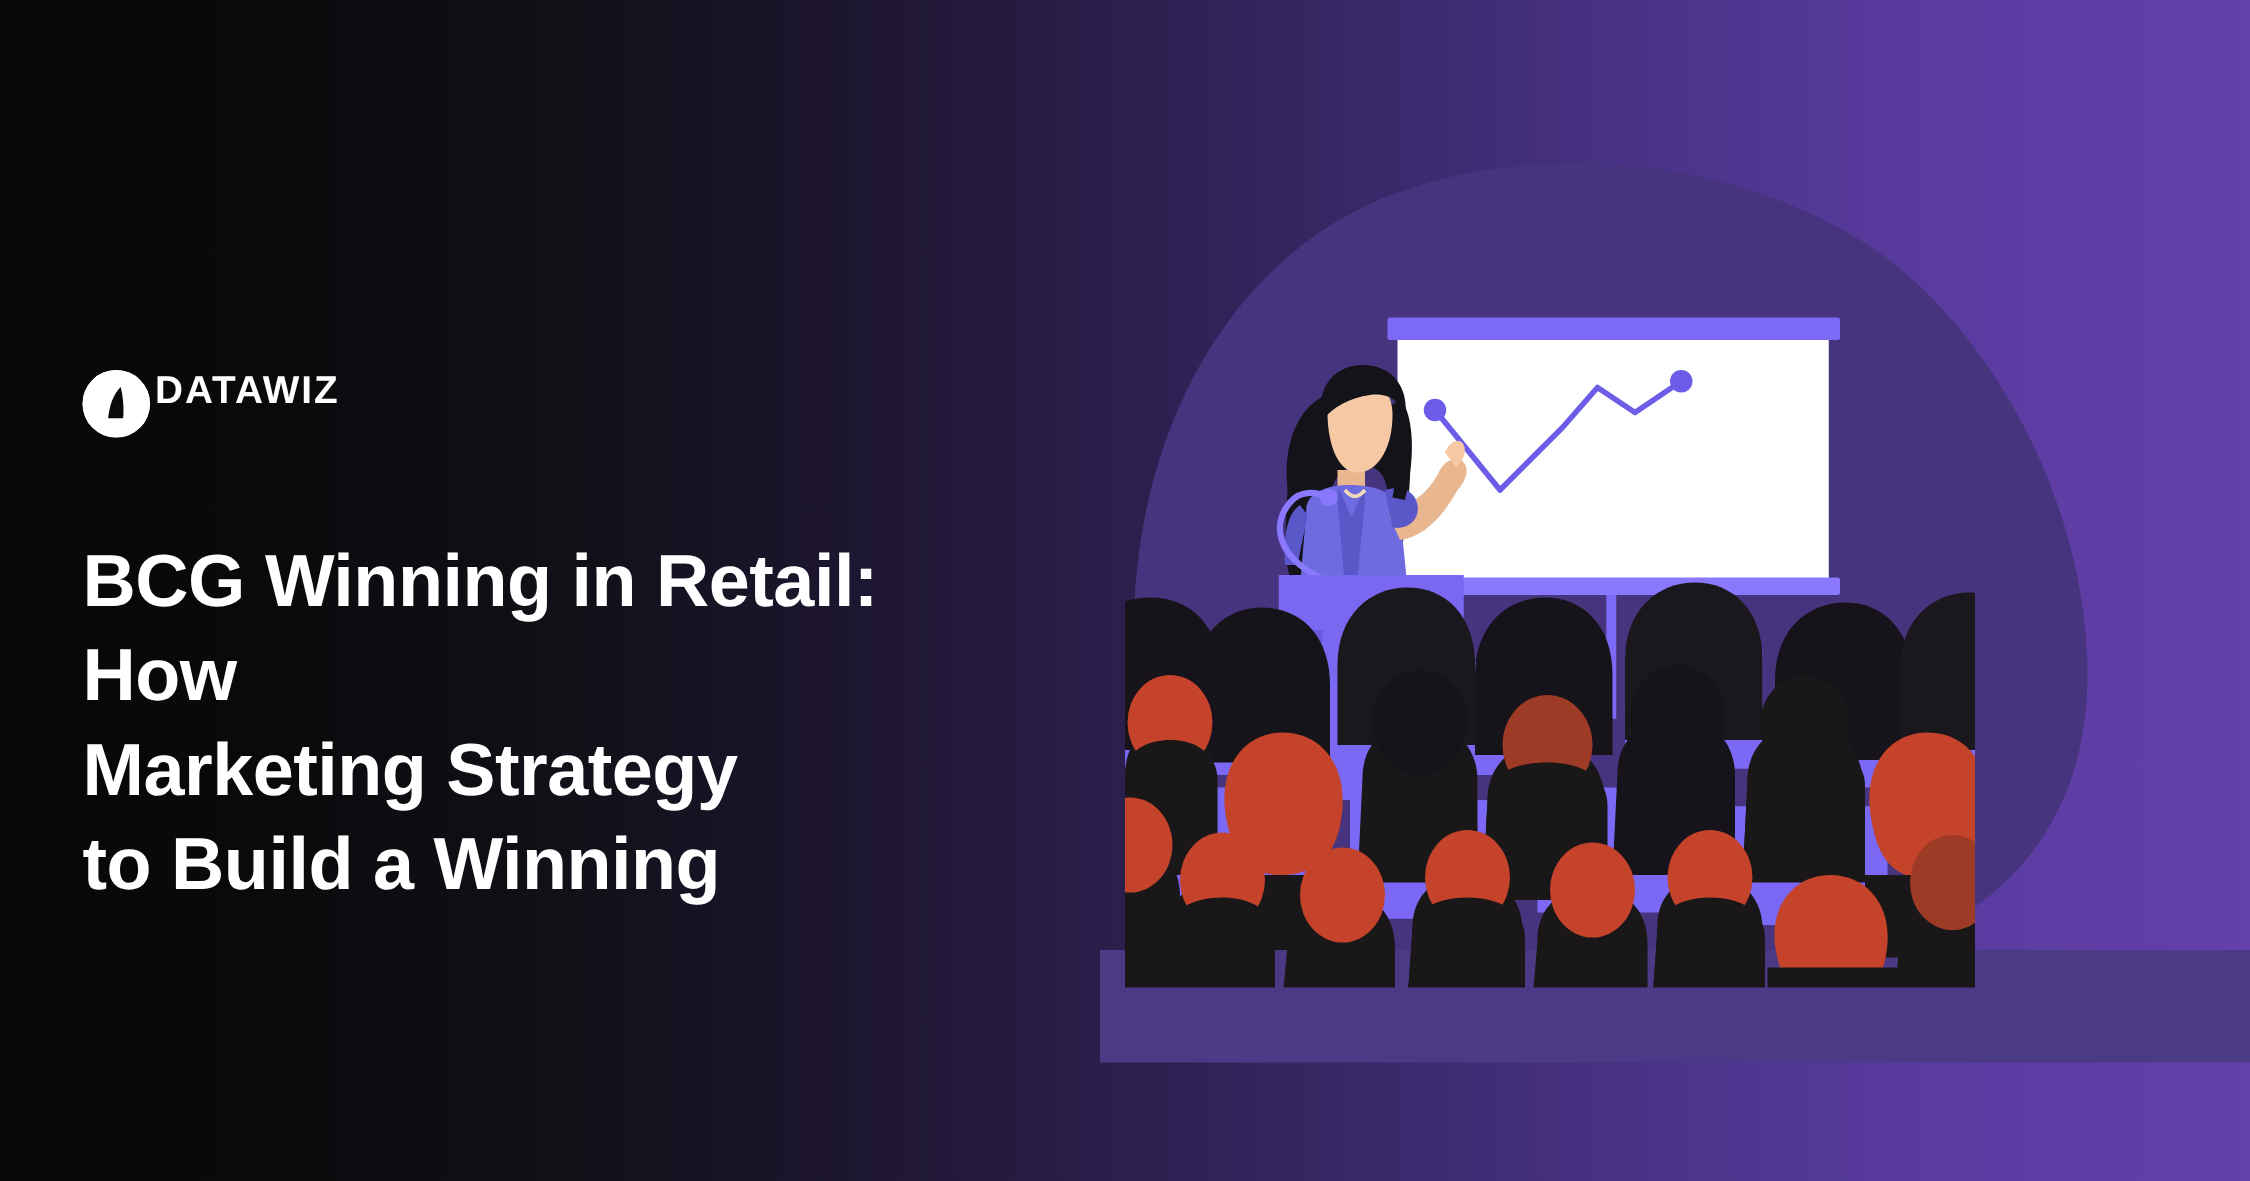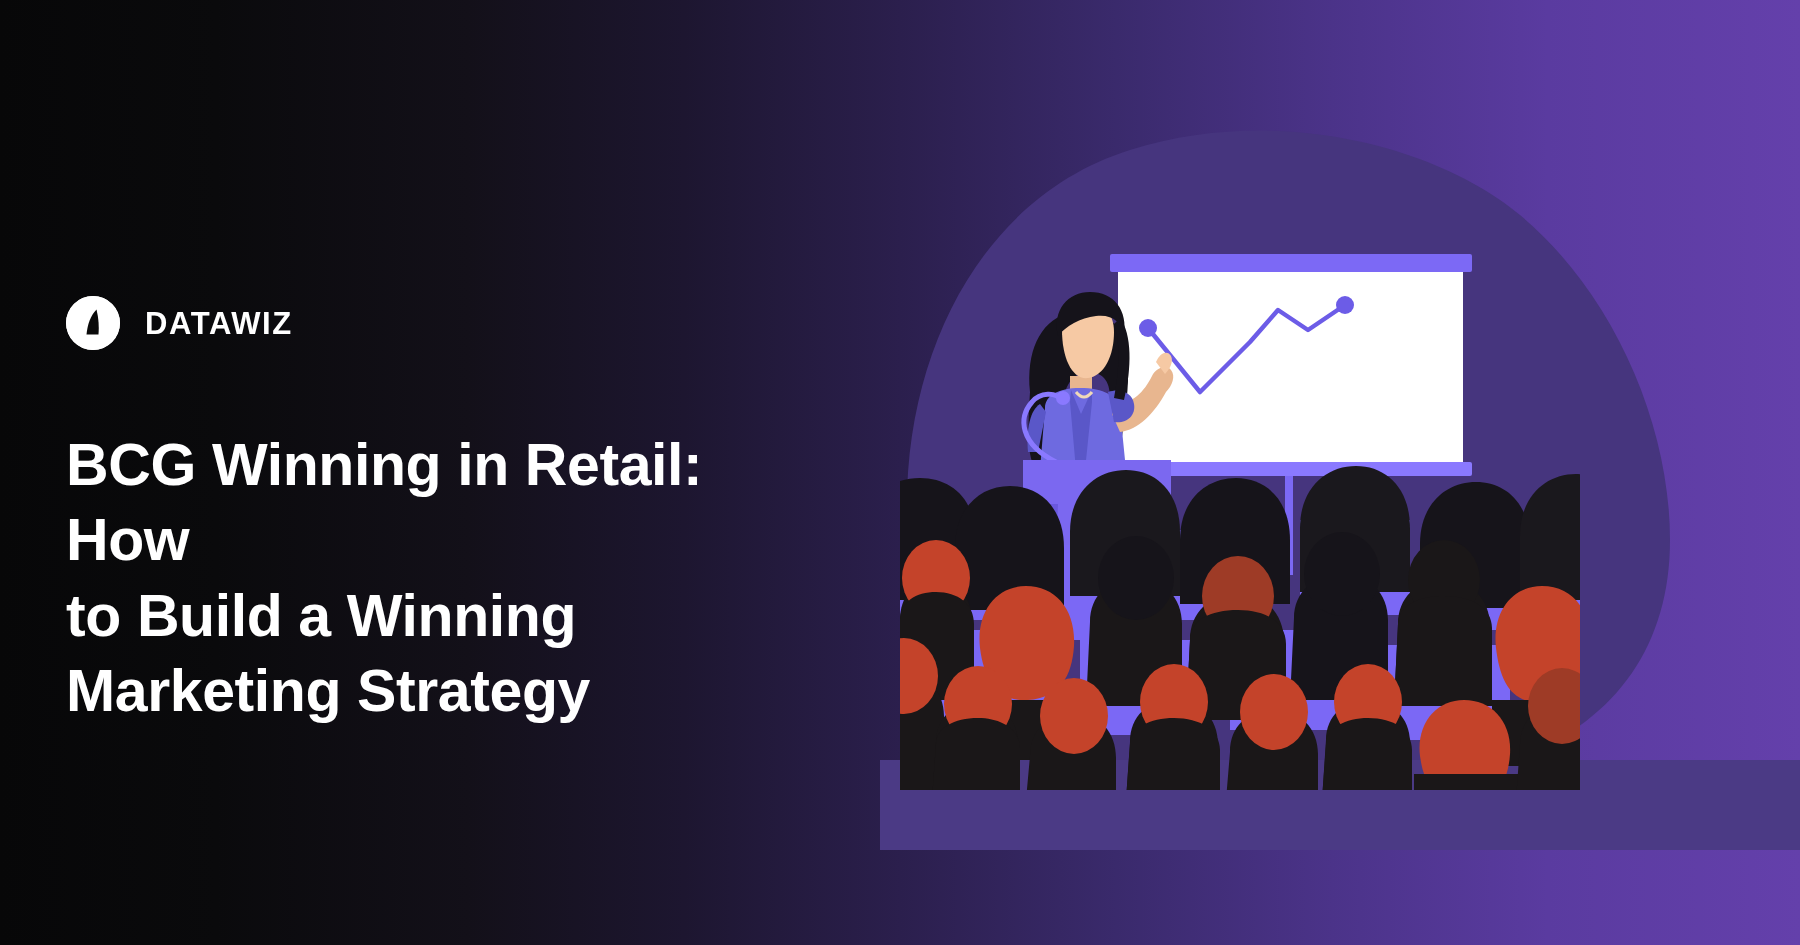--- a/index.html
+++ b/index.html
@@ -26,22 +26,21 @@
         #5a3ba0 86%,
         #6440ab 100%);
   }
 
   
   .brand {
     position: absolute;
     left: 66px;
     top: 296px;
     display: flex;
-    align-items: center;
-    gap: 25px;
+    gap: 4px;
   }
   .brand-mark {
     width: 54px;
     height: 54px;
     border-radius: 50%;
     background: #ffffff;
     position: relative;
     flex: 0 0 auto;
   }
   .brand-mark svg { display: block; }
@@ -91,22 +90,22 @@
       <svg viewBox="0 0 54 54" width="54" height="54" aria-hidden="true">
         <circle cx="27" cy="27" r="27" fill="#ffffff"></circle>
         <path d="M30.5 13.5 C24.5 19.5 21.5 28.5 20.5 38.5 L32.5 38.5 C33.2 31 32.6 21.5 30.5 13.5 Z" fill="#0a0a0a"></path>
       </svg>
     </div>
     <div class="brand-name">DATAWIZ</div>
   </div>
 
   <h1 class="headline">
     <span>BCG Winning in Retail: How</span>
+    <span>Marketing Strategy</span>
     <span>to Build a Winning</span>
-    <span>Marketing Strategy</span>
   </h1>
 
   <div class="illustration">
     <svg viewBox="0 0 920 945" preserveAspectRatio="none" aria-hidden="true">
       <defs>
         <clipPath id="bannerClip">
           <rect x="0" y="0" width="920" height="945"></rect>
         </clipPath>
         <clipPath id="audienceClip">
           <rect x="20" y="440" width="680" height="355"></rect>

